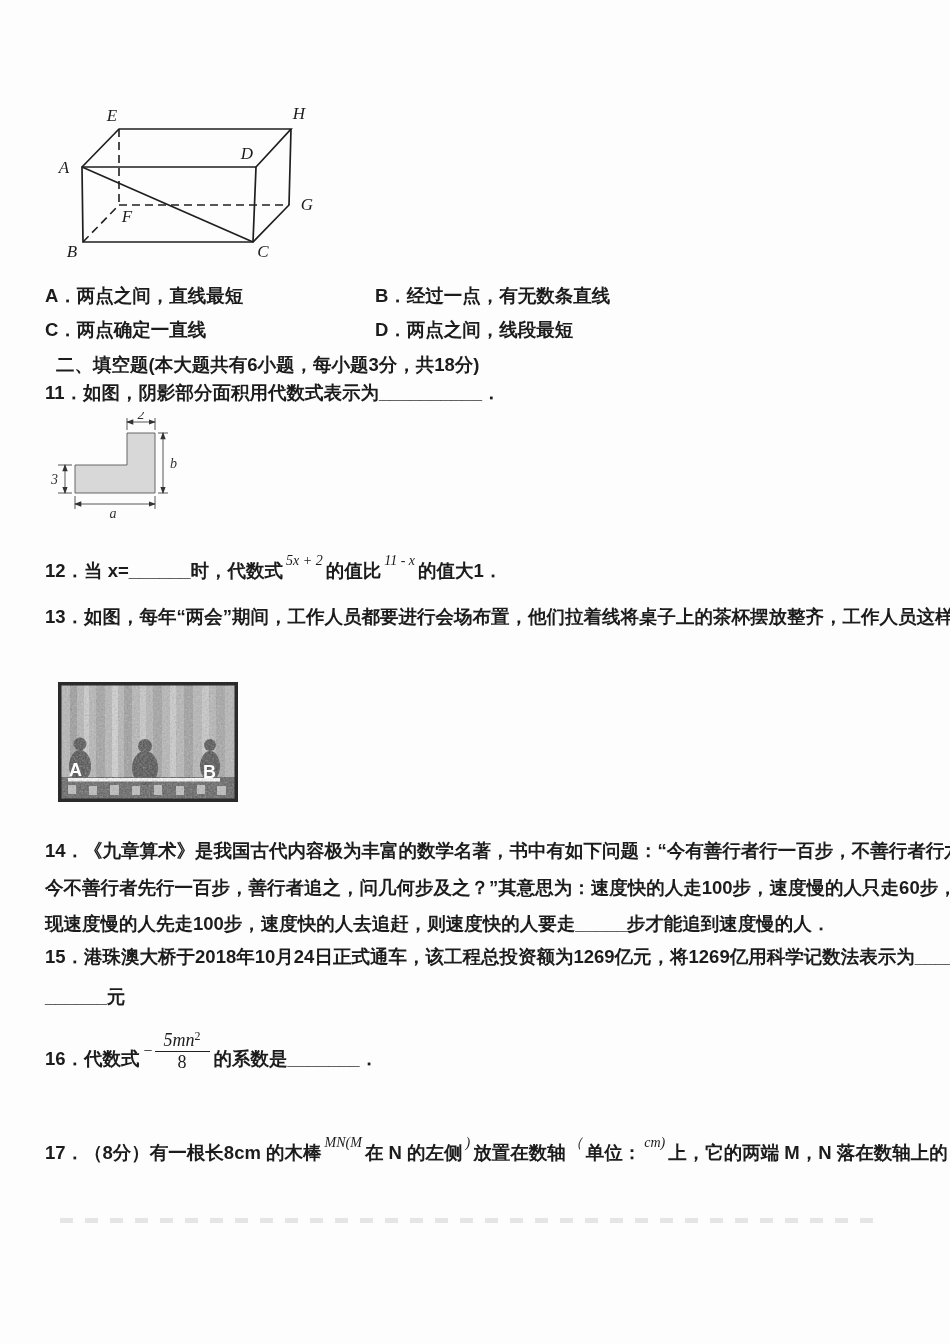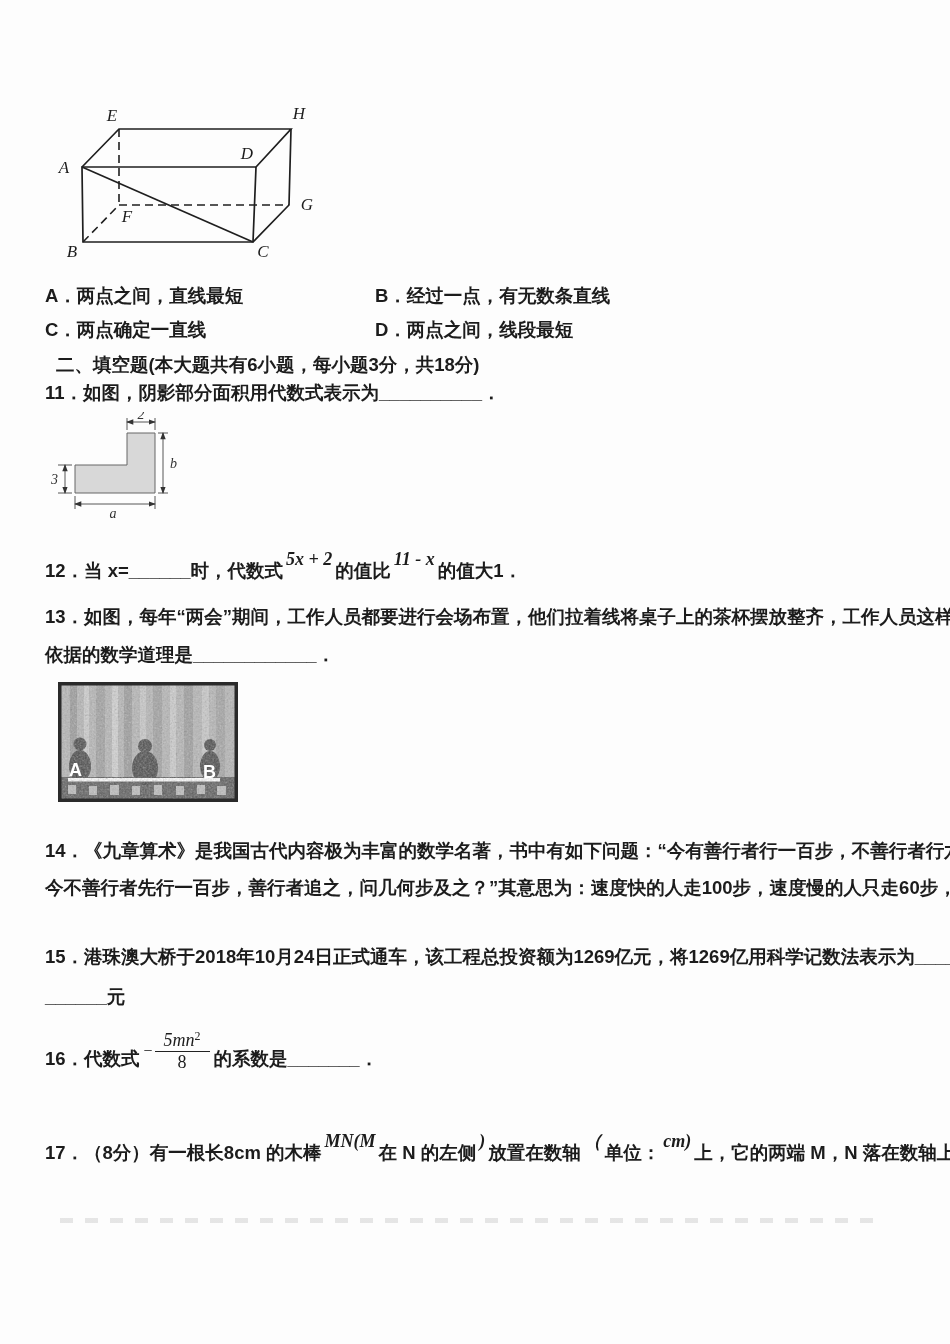--- a/index.html
+++ b/index.html
@@ -6,21 +6,21 @@
   .page {
     position:relative; width:950px; height:1344px; margin:0 auto;
     background:#fdfdfd; overflow:hidden;
     font-family:"Liberation Sans","DejaVu Sans",sans-serif;
     color:#1c1c1c; font-weight:600; font-size:18.5px;
   }
   .abs { position:absolute; white-space:nowrap; }
   .mathsup {
     position:relative; top:-12px;
     font-family:"Liberation Serif","DejaVu Serif",serif;
-    font-style:italic; font-weight:700; font-size:18px; padding:0 3px;
+    font-style:italic; font-weight:400; font-size:14px; padding:0 3px;
   }
   .frac {
     display:inline-flex; align-items:center; vertical-align:middle;
     transform:translateY(-9px);
     font-family:"Liberation Serif","DejaVu Serif",serif; font-weight:400;
     margin:0 4px;
   }
   .fminus { margin-right:2px; font-size:16px; }
   .fstack { display:inline-flex; flex-direction:column; align-items:center; line-height:1.05; }
   .fnum { font-style:italic; border-bottom:1.6px solid #222; padding:0 9px 1px; font-size:18px; }
@@ -109,21 +109,20 @@
       <text class="dimlabel" x="3" y="72">3</text>
       <text class="dimlabel" x="65" y="106" text-anchor="middle">a</text>
     </svg>
   </div>
 
   <div class="abs" style="left:45px; top:558px;">
     <span>12．当 x=______时，代数式</span><span class="mathsup">5x + 2</span><span>的值比</span><span class="mathsup">11 - x</span><span>的值大1．</span>
   </div>
 
   <div class="abs" style="left:45px; top:604px;">13．如图，每年“两会”期间，工作人员都要进行会场布置，他们拉着线将桌子上的茶杯摆放整齐，工作人员这样做</div>
-  <div class="abs" style="left:45px; top:642px;">依据的数学道理是____________．</div>
 
   <div class="abs" style="left:58px; top:682px;">
     <svg width="180" height="120" viewBox="0 0 180 120">
       <defs>
         <filter id="grain" x="0" y="0" width="100%" height="100%">
           <feTurbulence type="fractalNoise" baseFrequency="0.55" numOctaves="2" seed="7"></feTurbulence>
           <feColorMatrix type="saturate" values="0"></feColorMatrix>
           <feComponentTransfer>
               <feFuncA type="linear" slope="0.55" intercept="0"></feFuncA>
             </feComponentTransfer>
@@ -165,20 +164,21 @@
       <rect x="10" y="96" width="152" height="3.5" fill="#ffffff"></rect>
       <rect x="0" y="0" width="180" height="120" filter="url(#grain)"></rect>
       <text x="11" y="94" fill="#ffffff" font-size="18" font-weight="bold" font-family="Liberation Sans, sans-serif">A</text>
       <text x="145" y="96" fill="#ffffff" font-size="18" font-weight="bold" font-family="Liberation Sans, sans-serif">B</text>
       <rect x="1.5" y="1.5" width="177" height="117" fill="none" stroke="#2a2a2a" stroke-width="4"></rect>
     </svg>
   </div>
 
   <div class="abs" style="left:45px; top:838px;">14．《九章算术》是我国古代内容极为丰富的数学名著，书中有如下问题：“今有善行者行一百步，不善行者行六十步．</div>
   <div class="abs" style="left:45px; top:875px;">今不善行者先行一百步，善行者追之，问几何步及之？”其意思为：速度快的人走100步，速度慢的人只走60步，</div>
+  <div class="abs" style="left:45px; top:911px;">现速度慢的人先走100步，速度快的人去追赶，则速度快的人要走_____步才能追到速度慢的人．</div>
 
   <div class="abs" style="left:45px; top:944px;">15．港珠澳大桥于2018年10月24日正式通车，该工程总投资额为1269亿元，将1269亿用科学记数法表示为______</div>
   <div class="abs" style="left:45px; top:984px;">______元</div>
 
   <div class="abs" style="left:45px; top:1040px;">
     <span>16．代数式</span><span class="frac">
         <span class="fminus">−</span>
         <span class="fstack">
           <span class="fnum"><span>5mn</span><span class="fexp">2</span></span>
           <span class="fden">8</span>

